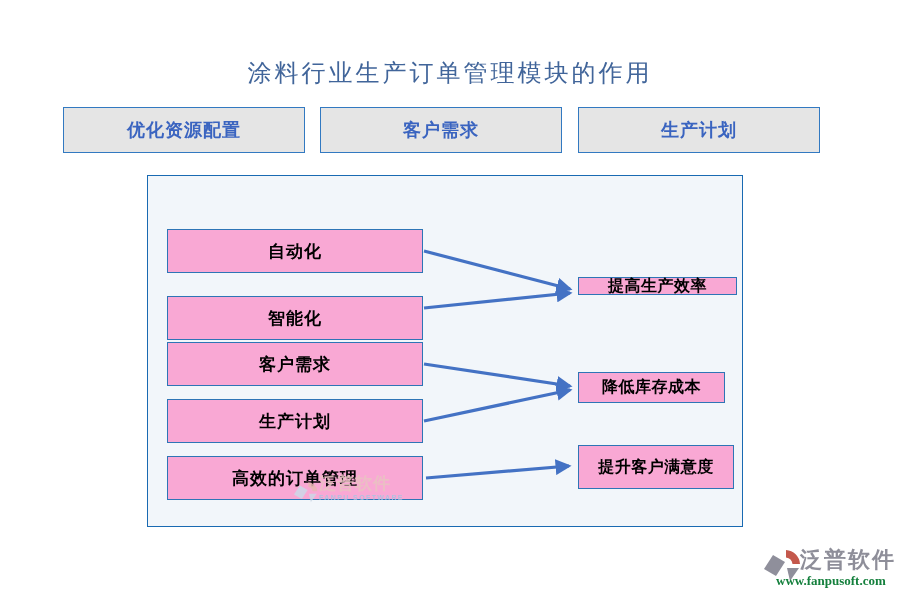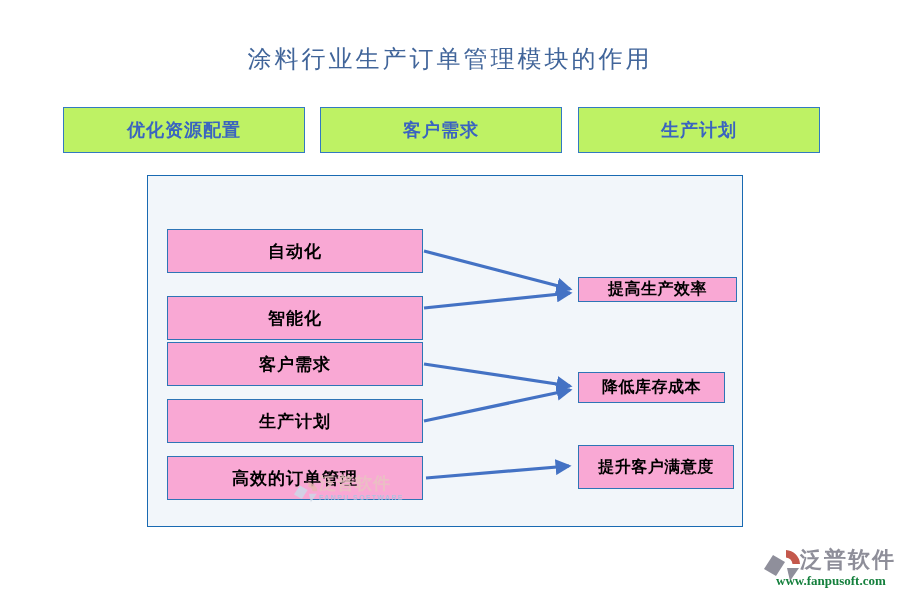--- a/index.html
+++ b/index.html
@@ -1,45 +1,45 @@
 <!DOCTYPE html>
 <html><head>
 <meta charset="utf-8">
 <style>
   html,body { margin:0; padding:0; background:#ffffff; }
   .canvas {
     position:relative; width:900px; height:600px; background:#ffffff;
     overflow:hidden; font-family:"Liberation Sans","DejaVu Sans",sans-serif;
   }
   .title {
-    position:absolute; left:0; top:43px; width:900px; text-align:center;
+    position:absolute; left:0; top:57px; width:900px; text-align:center;
     font-family:"Liberation Serif","DejaVu Serif",serif;
     font-size:24px; letter-spacing:3px; color:#41659a; font-weight:400;
   }
   .top-box {
     position:absolute; top:107px; width:242px; height:46px; box-sizing:border-box;
-    background:#bef264; border:1.5px solid #3279c1;
+    background:#e5e5e5; border:1.5px solid #3279c1;
     display:flex; align-items:center; justify-content:center;
     font-family:"Liberation Serif","DejaVu Serif",serif;
     font-weight:bold; font-size:18px; color:#3a64c0; letter-spacing:1px;
   }
   .tb0 { left:63px; } .tb1 { left:320px; } .tb2 { left:578px; }
   .panel {
     position:absolute; left:147px; top:175px; width:596px; height:352px;
     box-sizing:border-box; background:#f2f6fa; border:1.5px solid #196ab2;
   }
   .box {
     position:absolute; box-sizing:border-box; background:#f9a8d4;
     border:1.5px solid #2e75b6; display:flex; align-items:center; justify-content:center;
     font-weight:bold; color:#000000; font-family:"DejaVu Sans","Liberation Sans",sans-serif;
   }
   .src { left:167px; width:256px; height:44px; font-size:17px; letter-spacing:1px; }
   .s0 { top:229px; } .s1 { top:296px; } .s2 { top:342px; } .s3 { top:399px; } .s4 { top:456px; }
   .out { left:578px; font-size:16px; letter-spacing:0.5px; }
-  .o0 { top:277px; width:159px; height:25px; }
+  .o0 { top:277px; width:159px; height:18px; }
   .o1 { top:372px; width:147px; height:31px; }
   .o2 { top:445px; width:156px; height:44px; }
   .arrows { position:absolute; left:0; top:0; pointer-events:none; }
   .watermark {
     position:absolute; left:294px; top:474px; display:flex; align-items:flex-start;
     gap:1px; opacity:0.85;
   }
   .wm-icon { width:24px; height:27px; margin-top:6px; }
   .wm-name {
     font-size:17px; color:#e9c4c2; font-weight:bold; letter-spacing:1px;

